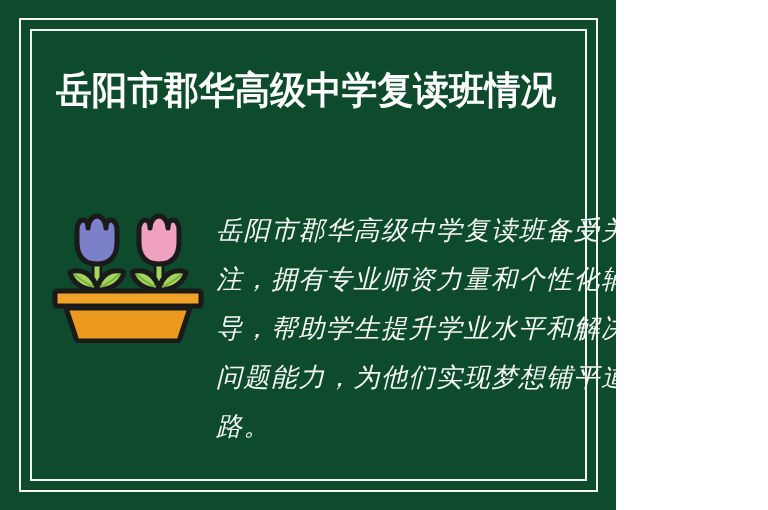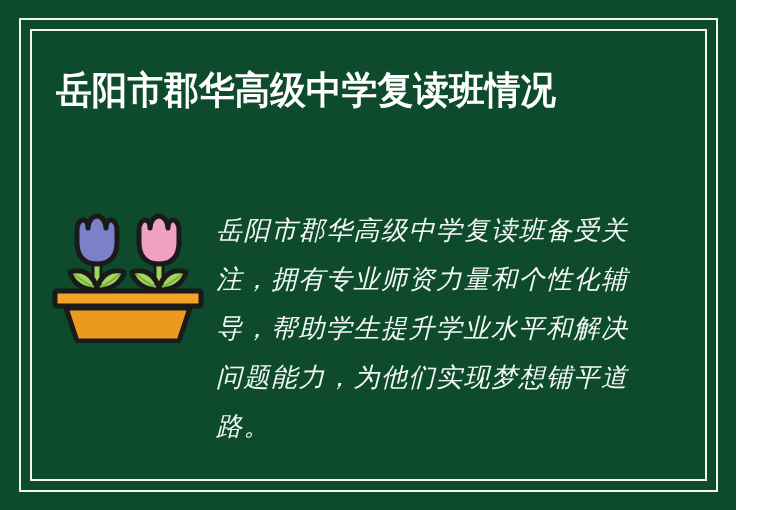--- a/index.html
+++ b/index.html
@@ -8,21 +8,21 @@
   }
   body {
     width: 768px;
     height: 510px;
     overflow: hidden;
     font-family: "Liberation Sans", "DejaVu Sans", sans-serif;
   }
 
   #poster {
     position: relative;
-    width: 736px;
+    width: 616px;
     height: 510px;
     background: #0d4b2c;
     overflow: hidden;
   }
 
   
   .frame {
     position: absolute;
     border: 2px solid #f2f5f1;
     pointer-events: none;

